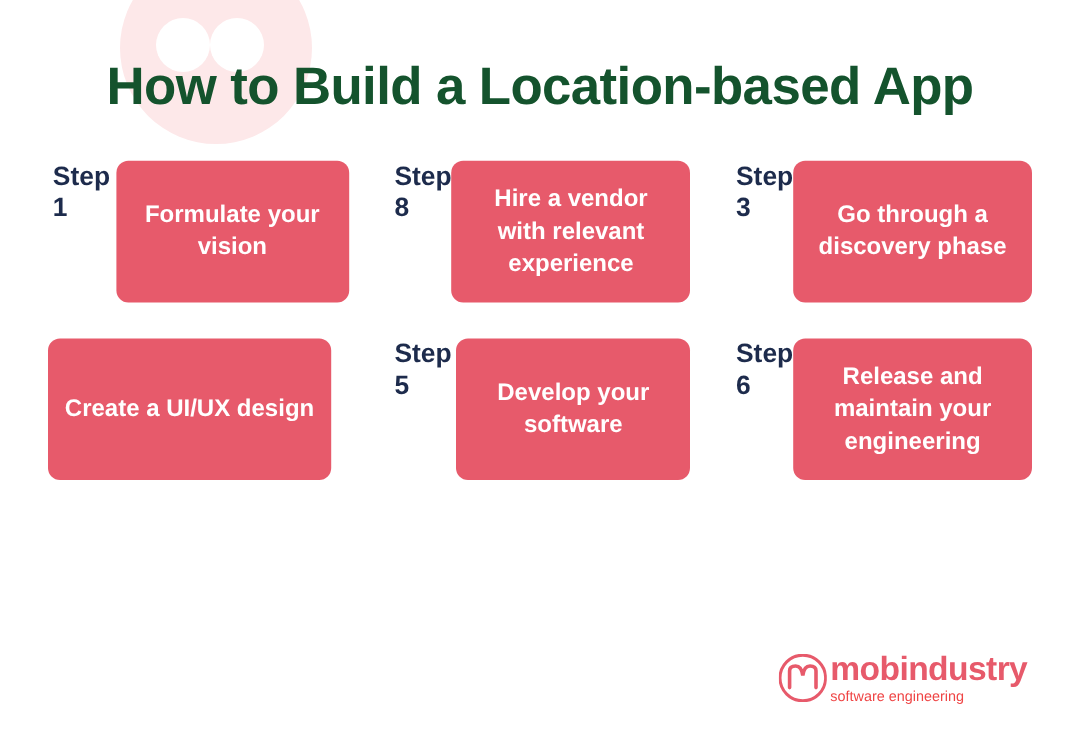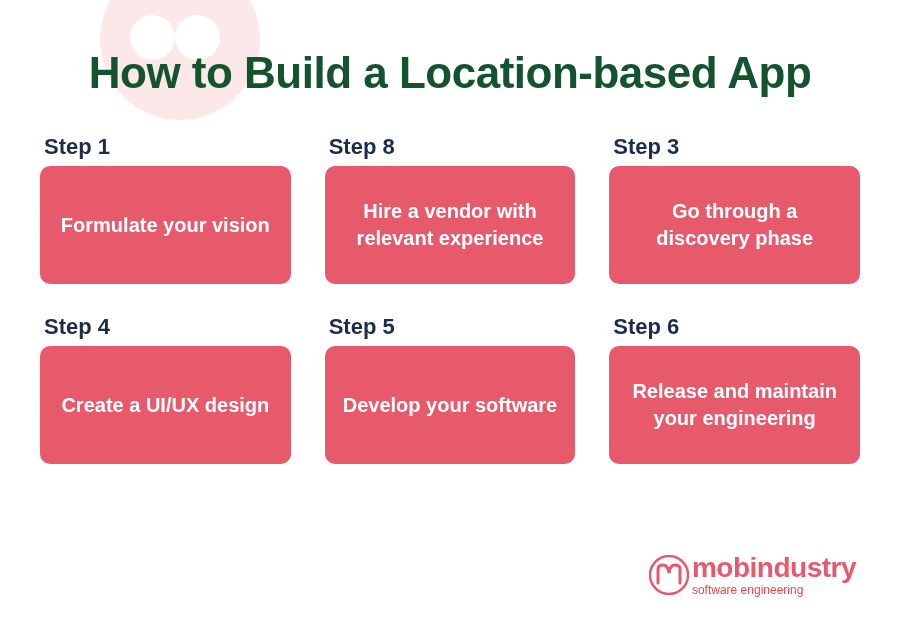--- a/index.html
+++ b/index.html
@@ -58,21 +58,21 @@
     .steps-grid {
       position: relative;
       z-index: 2;
       display: grid;
       grid-template-columns: repeat(3, 1fr);
       gap: 30px 34px;
       padding: 0 40px;
     }
     .step {
       display: flex;
-      flex-direction: column;
+      flex-direction: row;
     }
     .step-label {
       color: #1d2b4c;
       font-size: 22px;
       font-weight: 700;
       margin-bottom: 6px;
       padding-left: 4px;
     }
     .step-card {
       background: #e75a6b;
@@ -83,21 +83,21 @@
       text-align: center;
       display: flex;
       align-items: center;
       justify-content: center;
       padding: 18px 14px;
       min-height: 118px;
       line-height: 1.35;
     }
     .footer-logo {
       position: absolute;
-      bottom: 26px;
+      bottom: 36px;
       right: 44px;
       display: flex;
       align-items: center;
       gap: 3px;
       z-index: 2;
     }
     .logo-icon {
       width: 40px;
       height: 40px;
     }
@@ -133,21 +133,20 @@
   </div>
   <div class="step">
     <div class="step-label">Step 8</div>
     <div class="step-card">Hire a vendor with relevant experience</div>
   </div>
   <div class="step">
     <div class="step-label">Step 3</div>
     <div class="step-card">Go through a discovery phase</div>
   </div>
   <div class="step">
-    <div class="step-label">Step 4</div>
     <div class="step-card">Create a UI/UX design</div>
   </div>
   <div class="step">
     <div class="step-label">Step 5</div>
     <div class="step-card">Develop your software</div>
   </div>
   <div class="step">
     <div class="step-label">Step 6</div>
     <div class="step-card">Release and maintain your engineering</div>
   </div>

